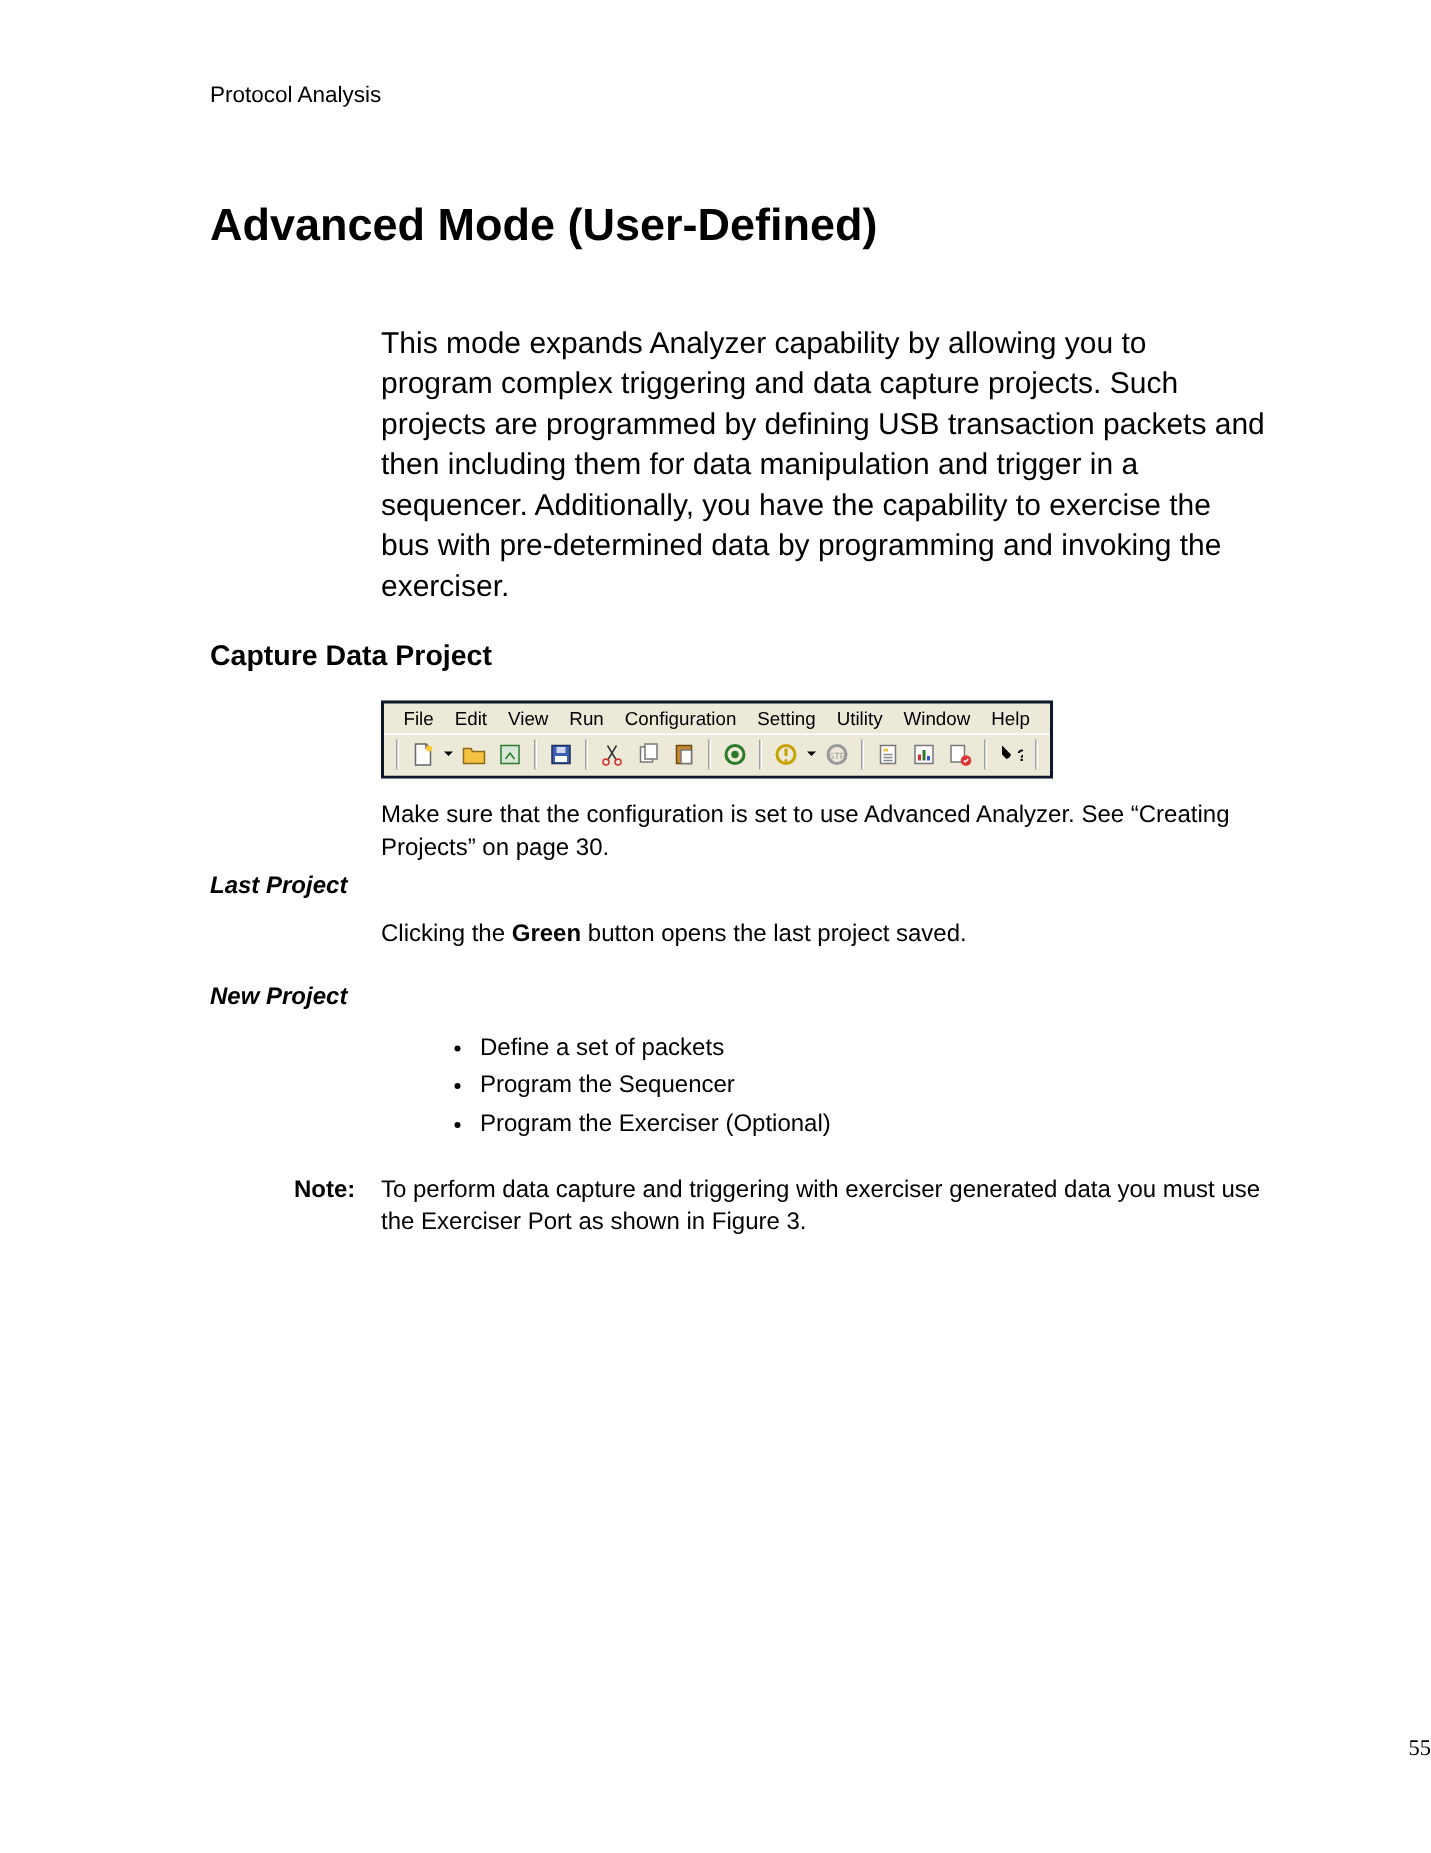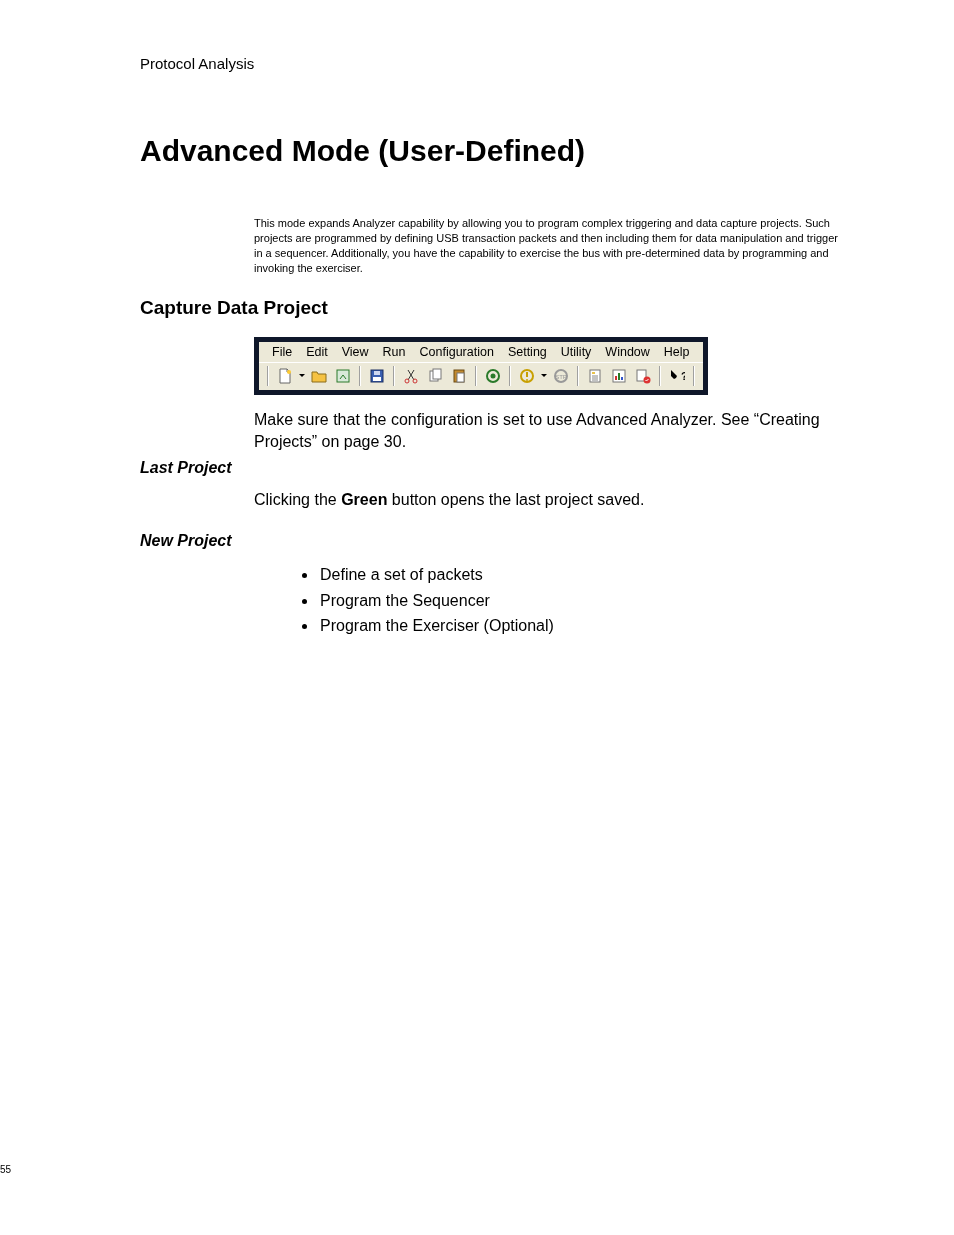--- a/index.html
+++ b/index.html
@@ -21,37 +21,37 @@
     font-size: 15px;
     margin-bottom: 62px;
   }
   h1 {
     font-size: 30px;
     font-weight: bold;
     margin: 0 0 14px 0;
   }
   .intro {
     margin-left: 114px;
-    font-size: 11px;
+    font-size: 20px;
     line-height: 1.35;
     margin-bottom: 22px;
     margin-top: 48px;
   }
   h2 {
     font-size: 19px;
     font-weight: bold;
     margin: 0 0 18px 0;
   }
   .figure-wrap {
     margin-left: 114px;
     margin-bottom: 14px;
   }
   .appwin {
     display: inline-block;
-    border: 5px solid #0f172a;
+    border: 2px solid #0f172a;
     background: #ece9d8;
     font-family: Tahoma, Arial, sans-serif;
   }
   .menubar {
     display: flex;
     padding: 2px 6px 2px 6px;
     font-size: 12.5px;
   }
   .menubar > div {
     padding: 1px 7px;
@@ -129,22 +129,23 @@
     width: 58px;
     flex: none;
   }
   .note-body { flex: 1; }
   .underline-first { text-decoration: underline; }
   .pagenum {
     position: absolute;
     bottom: 60px;
     left: 0;
     width: 100%;
-    text-align: left;
-    font-size: 10px;
+    text-align: right;
+    font-size: 15px;
+    font-family: Liberation Serif, serif;
   }
 </style>
 </head>
 <body>
 
 <div class="page">
   <div class="header">Protocol Analysis</div>
 
   <h1>Advanced Mode (User-Defined)</h1>
 
@@ -287,15 +288,19 @@
   </div>
 
   <h3>New Project</h3>
 
   <ul class="custom">
     <li>Define a set of packets</li>
     <li>Program the Sequencer</li>
     <li>Program the Exerciser (Optional)</li>
   </ul>
 
+  <div class="note-row">
+    <div class="note-label">Note:</div>
+    <div class="note-body">To perform data capture and triggering with exerciser generated data you must use the Exerciser Port as shown in Figure 3.</div>
+  </div>
 
   <div class="pagenum">55</div>
 </div>
 
 </body></html>

